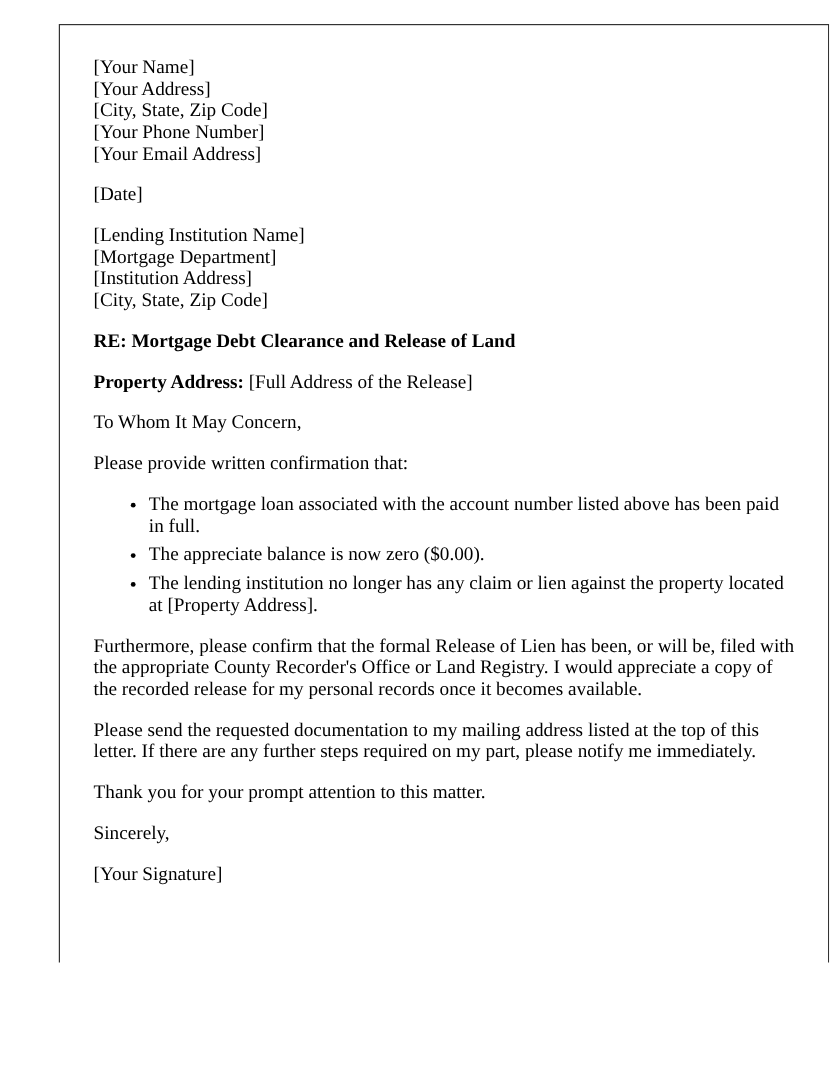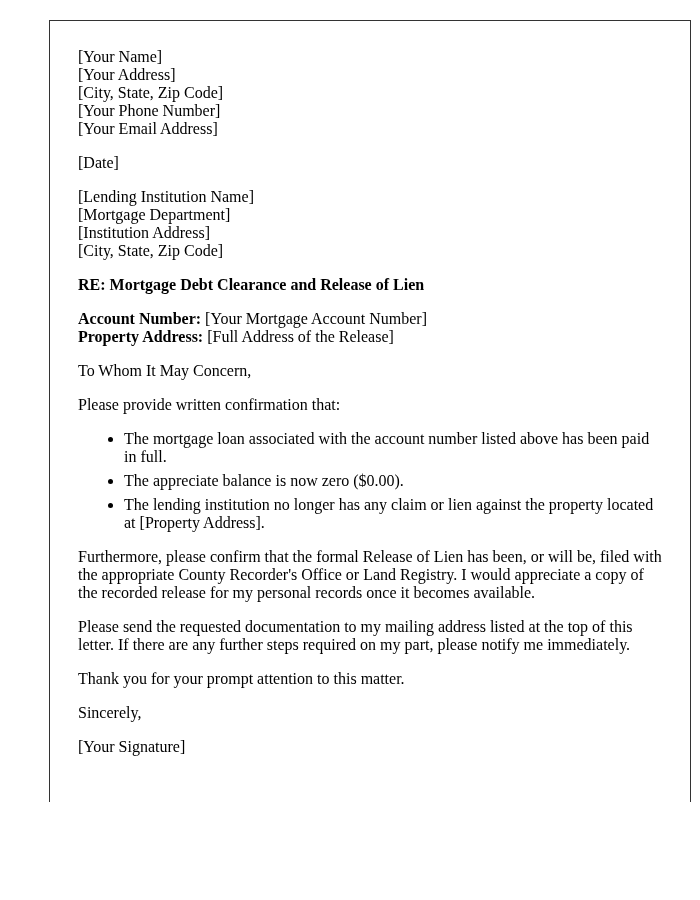--- a/index.html
+++ b/index.html
@@ -67,24 +67,23 @@
 
     <p>[Date]</p>
 
     <p>
       <span class="block-line">[Lending Institution Name]</span>
       <span class="block-line">[Mortgage Department]</span>
       <span class="block-line">[Institution Address]</span>
       <span class="block-line">[City, State, Zip Code]</span>
     </p>
 
-    <p class="bold">RE: Mortgage Debt Clearance and Release of Lien</p>
+    <p class="bold">RE: Mortgage Debt Clearance and Release of Land</p>
 
     <p>
-      <span class="block-line"><span class="bold">Account Number:</span><span> [Your Mortgage Account Number]</span></span>
       <span class="block-line"><span class="bold">Property Address:</span><span> [Full Address of the Release]</span></span>
     </p>
 
     <p>To Whom It May Concern,</p>
 
 
     <p>Please provide written confirmation that:</p>
 
     <ul>
       <li>The mortgage loan associated with the account number listed above has been paid in full.</li>

